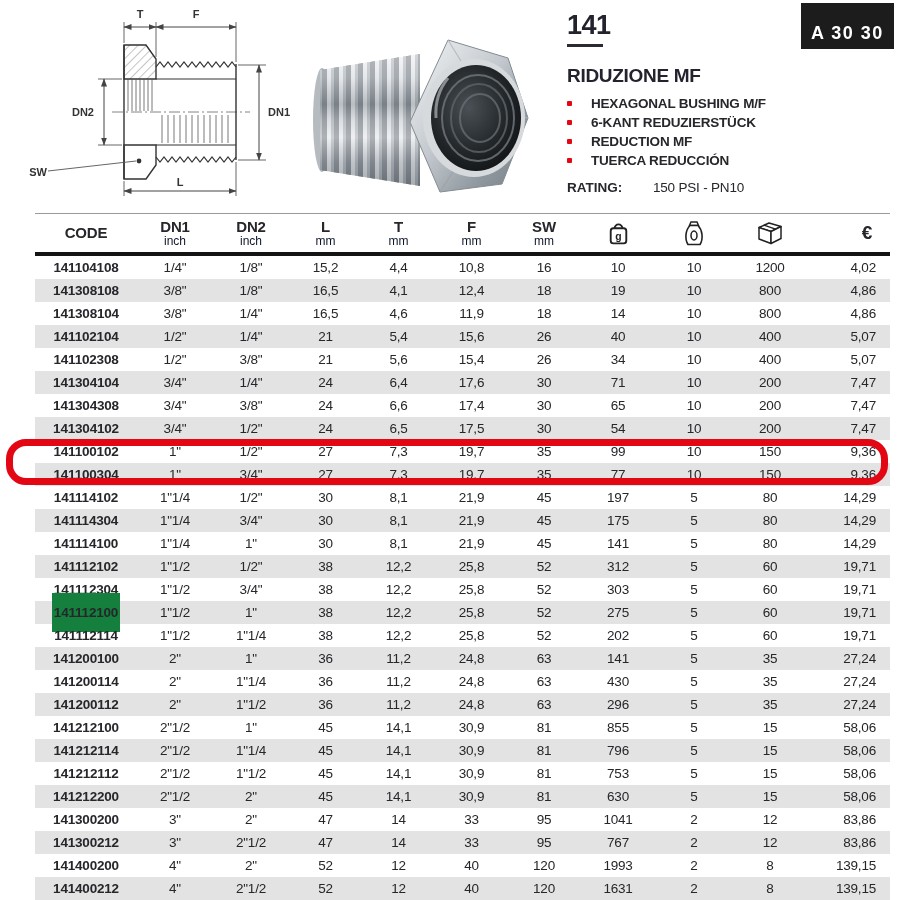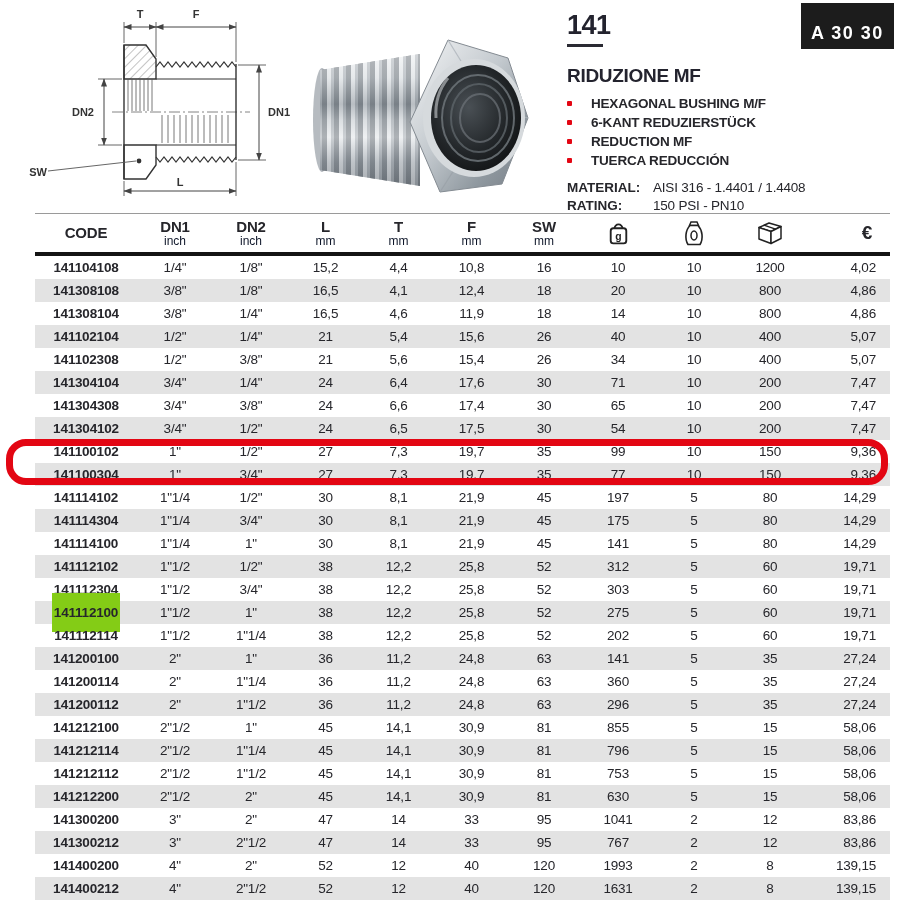--- a/index.html
+++ b/index.html
@@ -33,21 +33,21 @@
   .th .sub{font-size:12px;font-weight:normal;color:#0f172a;}
   .th.euro .main{font-size:19px;}
   .th.euro{align-items:flex-end;padding-right:18px;}
   .tbody{border-bottom:2px solid #4d4d4d;}
   .trow{display:grid;grid-template-columns:102px 76px 76px 73px 73px 73px 72px 76px 76px 76px 82px;
         height:23px;align-items:center;}
   .trow:nth-child(even){background:#e3e3e3;}
   .cell{text-align:center;font-size:13.5px;letter-spacing:-0.2px;white-space:nowrap;}
   .cell.col-code{font-weight:bold;font-size:13.5px;}
   .cell.col-price{text-align:right;padding-right:14px;font-weight:normal;}
-  .text-selected{background:#84cc16;padding:12px 2px;}
+  .text-selected{background:#15803d;padding:12px 2px;}
 
   
   .red-box{position:absolute;left:6px;top:439px;width:882px;height:46px;box-sizing:border-box;
            border:7px solid #e30613;border-radius:20px;pointer-events:none;}
 
   svg text{font-family:"Liberation Sans",sans-serif;}
 </style>
 </head>
 <body>
 
@@ -188,24 +188,20 @@
         <span class="bullet-dot"></span>
         <span class="bullet-text">REDUCTION MF</span>
       </div>
       <div class="bullet-line">
         <span class="bullet-dot"></span>
         <span class="bullet-text">TUERCA REDUCCIÓN</span>
       </div>
     </div>
     <div class="specs">
       <div class="spec-line">
-        <span class="spec-label">MATERIAL:</span>
-        <span class="spec-value">AISI 316 - 1.4401 / 1.4408</span>
-      </div>
-      <div class="spec-line">
         <span class="spec-label">RATING:</span>
         <span class="spec-value">150 PSI - PN10</span>
       </div>
     </div>
   </div>
 
   <div class="badge">A 30 30</div>
 
   <div class="catalog-table">
     <div class="thead">
@@ -277,21 +273,21 @@
           <div class="cell col-price"><span>4,02</span></div>
         </div>
         <div class="trow">
           <div class="cell col-code"><span>141308108</span></div>
           <div class="cell col-dn1"><span>3/8"</span></div>
           <div class="cell col-dn2"><span>1/8"</span></div>
           <div class="cell col-l"><span>16,5</span></div>
           <div class="cell col-t"><span>4,1</span></div>
           <div class="cell col-f"><span>12,4</span></div>
           <div class="cell col-sw"><span>18</span></div>
-          <div class="cell col-g"><span>20</span></div>
+          <div class="cell col-g"><span>19</span></div>
           <div class="cell col-bag"><span>10</span></div>
           <div class="cell col-box"><span>800</span></div>
           <div class="cell col-price"><span>4,86</span></div>
         </div>
         <div class="trow">
           <div class="cell col-code"><span>141308104</span></div>
           <div class="cell col-dn1"><span>3/8"</span></div>
           <div class="cell col-dn2"><span>1/4"</span></div>
           <div class="cell col-l"><span>16,5</span></div>
           <div class="cell col-t"><span>4,6</span></div>
@@ -498,21 +494,21 @@
           <div class="cell col-price"><span>27,24</span></div>
         </div>
         <div class="trow">
           <div class="cell col-code"><span>141200114</span></div>
           <div class="cell col-dn1"><span>2"</span></div>
           <div class="cell col-dn2"><span>1"1/4</span></div>
           <div class="cell col-l"><span>36</span></div>
           <div class="cell col-t"><span>11,2</span></div>
           <div class="cell col-f"><span>24,8</span></div>
           <div class="cell col-sw"><span>63</span></div>
-          <div class="cell col-g"><span>360</span></div>
+          <div class="cell col-g"><span>430</span></div>
           <div class="cell col-bag"><span>5</span></div>
           <div class="cell col-box"><span>35</span></div>
           <div class="cell col-price"><span>27,24</span></div>
         </div>
         <div class="trow">
           <div class="cell col-code"><span>141200112</span></div>
           <div class="cell col-dn1"><span>2"</span></div>
           <div class="cell col-dn2"><span>1"1/2</span></div>
           <div class="cell col-l"><span>36</span></div>
           <div class="cell col-t"><span>11,2</span></div>

